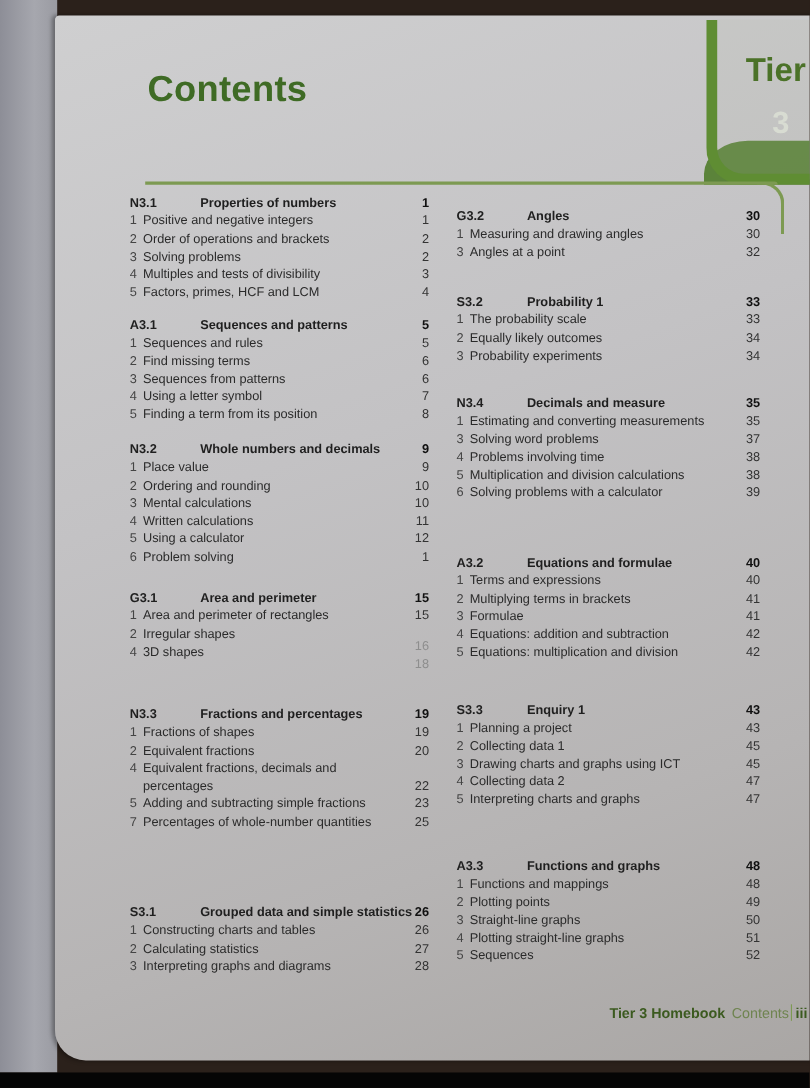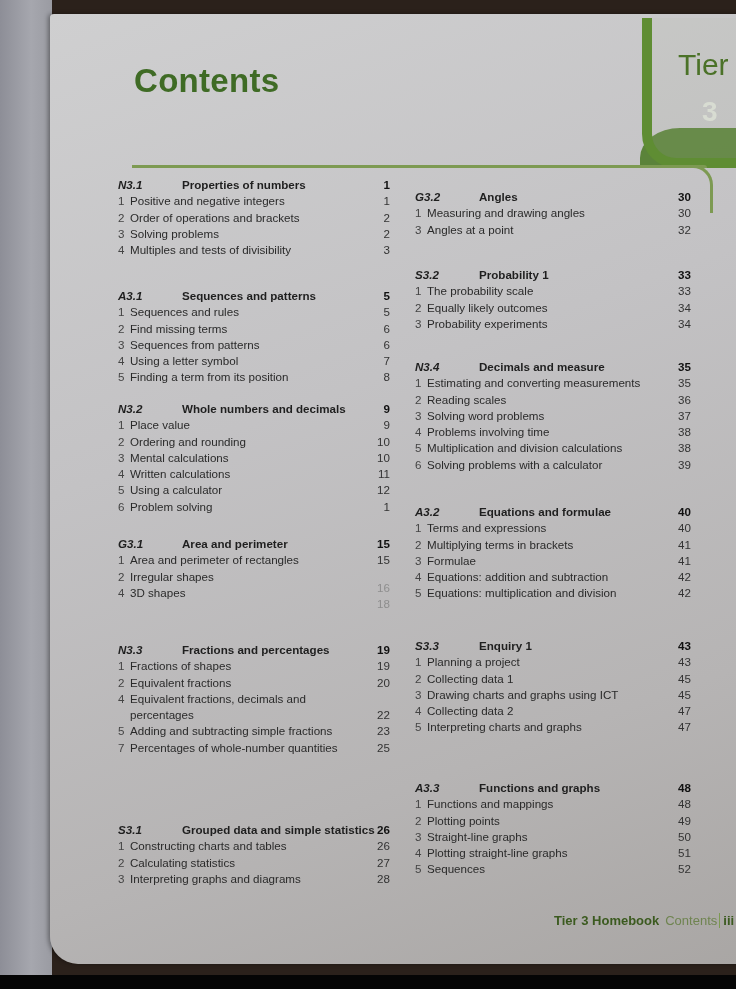--- a/index.html
+++ b/index.html
@@ -27,21 +27,21 @@
       font-size: 33px; font-weight: bold; color: #3f6b25; letter-spacing: 0.3px;
     }
     .tier-tab {
       position: absolute; left: 642px; top: 18px; width: 120px; height: 140px;
       border: 10px solid #5f8d33; border-right: none; border-top: none;
       border-bottom-left-radius: 34px;
       background: rgba(180,190,170,0.15);
     }
     .tier-tab .tier-word {
       position: absolute; left: 26px; top: 30px;
-      font-size: 30px; font-weight: normal; color: #4b7228;
+      font-size: 30px; font-weight: bold; color: #4b7228;
     }
     .tier-tab .tier-num {
       position: absolute; left: 50px; top: 78px;
       font-size: 28px; font-weight: bold; color: #d8dcd2;
     }
     .green-swoosh {
       position: absolute; left: 640px; top: 128px; width: 100px; height: 40px;
       background: #4f7b2a; border-top-left-radius: 40px 30px; opacity: .9;
     }
     .rule {
@@ -55,21 +55,21 @@
     }
     .col { position: absolute; color: #2a2a2a; }
     .col-left { left: 118px; top: 177px; width: 272px; }
     .col-right { left: 415px; top: 177px; width: 276px; }
     .section { position: absolute; left: 0; right: 0; }
     .row {
       position: relative; height: 16.3px; font-size: 11.6px; line-height: 16.3px;
       white-space: nowrap;
     }
     .row.head { font-weight: bold; font-size: 11.6px; color: #1f1f1f; }
-    .row .code { display: inline-block; width: 64px; font-style: italic; }
+    .row .code { display: inline-block; width: 64px; }
     .row .num { display: inline-block; width: 12px; color: #444; }
     .row .pg { position: absolute; right: 0; top: 0; color: #333; }
     .row.head .pg { color: #111; }
     .row .indent { display: inline-block; width: 12px; }
     .faded { color: #8e8e8e !important; margin-top: 11px; }
     .footer {
       position: absolute; left: 554px; top: 913px; font-size: 13px; white-space: nowrap;
     }
     .footer .book { font-weight: bold; color: #3b5a1f; }
     .footer .contents-word { color: #6f8450; margin-left: 6px; }
@@ -94,20 +94,21 @@
 <div class="rule-side"></div>
 
 <div class="col col-left">
 
   <div class="section" style="top:0px">
     <div class="row head"><span class="code">N3.1</span><span>Properties of numbers</span><span class="pg">1</span></div>
     <div class="row"><span class="num">1</span><span>Positive and negative integers</span><span class="pg">1</span></div>
     <div class="row"><span class="num">2</span><span>Order of operations and brackets</span><span class="pg">2</span></div>
     <div class="row"><span class="num">3</span><span>Solving problems</span><span class="pg">2</span></div>
     <div class="row"><span class="num">4</span><span>Multiples and tests of divisibility</span><span class="pg">3</span></div>
+    <div class="row"><span class="num">5</span><span>Factors, primes, HCF and LCM</span><span class="pg">4</span></div>
   </div>
 
   <div class="section" style="top:111px">
     <div class="row head"><span class="code">A3.1</span><span>Sequences and patterns</span><span class="pg">5</span></div>
     <div class="row"><span class="num">1</span><span>Sequences and rules</span><span class="pg">5</span></div>
     <div class="row"><span class="num">2</span><span>Find missing terms</span><span class="pg">6</span></div>
     <div class="row"><span class="num">3</span><span>Sequences from patterns</span><span class="pg">6</span></div>
     <div class="row"><span class="num">4</span><span>Using a letter symbol</span><span class="pg">7</span></div>
     <div class="row"><span class="num">5</span><span>Finding a term from its position</span><span class="pg">8</span></div>
   </div>
@@ -158,21 +159,20 @@
   <div class="section" style="top:90px">
     <div class="row head"><span class="code">S3.2</span><span>Probability 1</span><span class="pg">33</span></div>
     <div class="row"><span class="num">1</span><span>The probability scale</span><span class="pg">33</span></div>
     <div class="row"><span class="num">2</span><span>Equally likely outcomes</span><span class="pg">34</span></div>
     <div class="row"><span class="num">3</span><span>Probability experiments</span><span class="pg">34</span></div>
   </div>
 
   <div class="section" style="top:182px">
     <div class="row head"><span class="code">N3.4</span><span>Decimals and measure</span><span class="pg">35</span></div>
     <div class="row"><span class="num">1</span><span>Estimating and converting measurements</span><span class="pg">35</span></div>
-    <div class="row"><span class="num">2</span><span>Reading scales</span><span class="pg">36</span></div>
     <div class="row"><span class="num">3</span><span>Solving word problems</span><span class="pg">37</span></div>
     <div class="row"><span class="num">4</span><span>Problems involving time</span><span class="pg">38</span></div>
     <div class="row"><span class="num">5</span><span>Multiplication and division calculations</span><span class="pg">38</span></div>
     <div class="row"><span class="num">6</span><span>Solving problems with a calculator</span><span class="pg">39</span></div>
   </div>
 
   <div class="section" style="top:327px">
     <div class="row head"><span class="code">A3.2</span><span>Equations and formulae</span><span class="pg">40</span></div>
     <div class="row"><span class="num">1</span><span>Terms and expressions</span><span class="pg">40</span></div>
     <div class="row"><span class="num">2</span><span>Multiplying terms in brackets</span><span class="pg">41</span></div>

